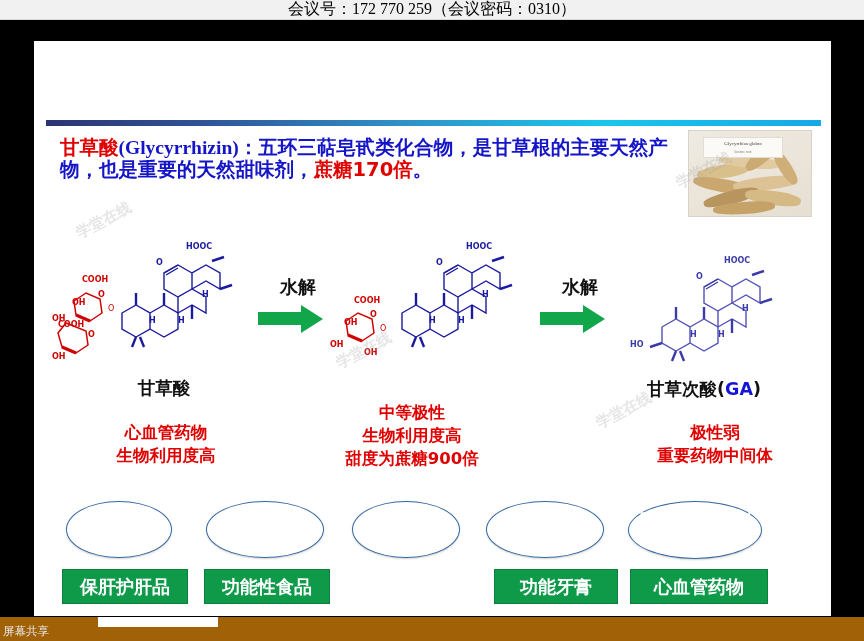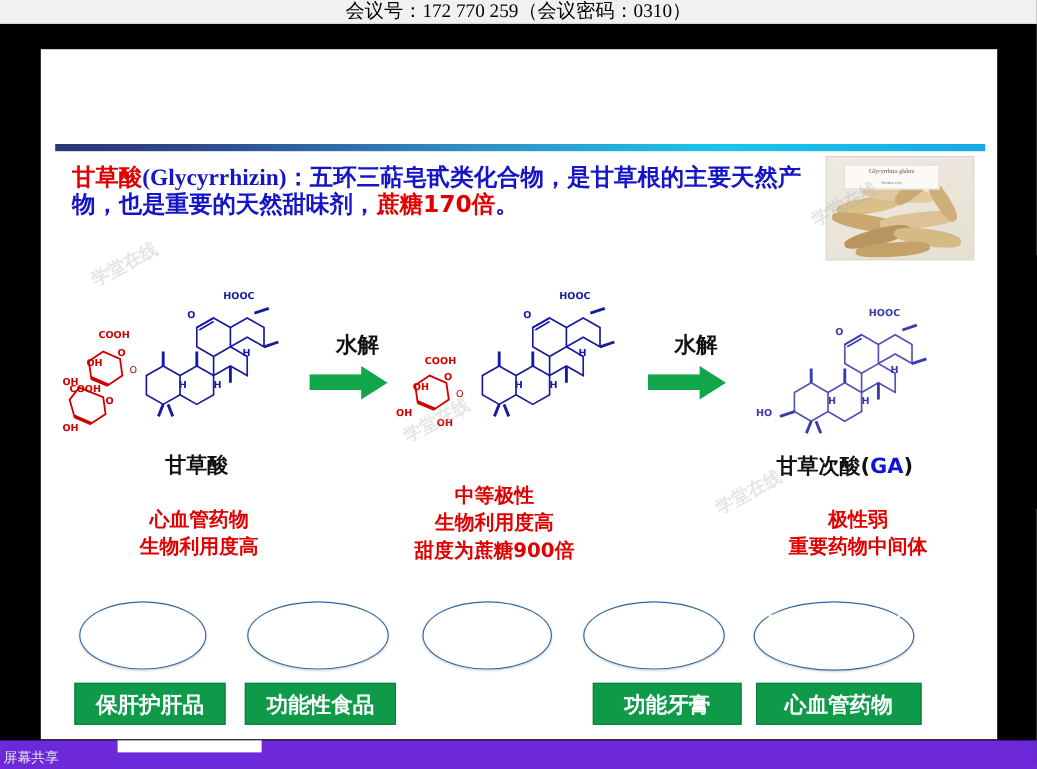--- a/index.html
+++ b/index.html
@@ -139,21 +139,21 @@
   }
   
   .wm{
     position:absolute;color:rgba(170,170,170,.30);
     font-size:15px;font-weight:bold;white-space:nowrap;
     transform:rotate(-28deg);pointer-events:none;
     font-family:"DejaVu Sans","Liberation Sans",sans-serif;
   }
   
   #statusbar{
-    position:absolute;left:0;bottom:0;width:864px;height:24px;background:#6d28d9;
+    position:absolute;left:0;bottom:0;width:864px;height:24px;background:#a16207;
   }
   #sharing{
     position:absolute;left:3px;bottom:2px;
     font-size:11.5px;color:#e8e8e8;
     font-family:"DejaVu Sans","Liberation Sans",sans-serif;
   }
   #statusbar .chip{
     position:absolute;left:98px;bottom:14px;width:120px;height:10px;background:#fff;
   }
 </style>

